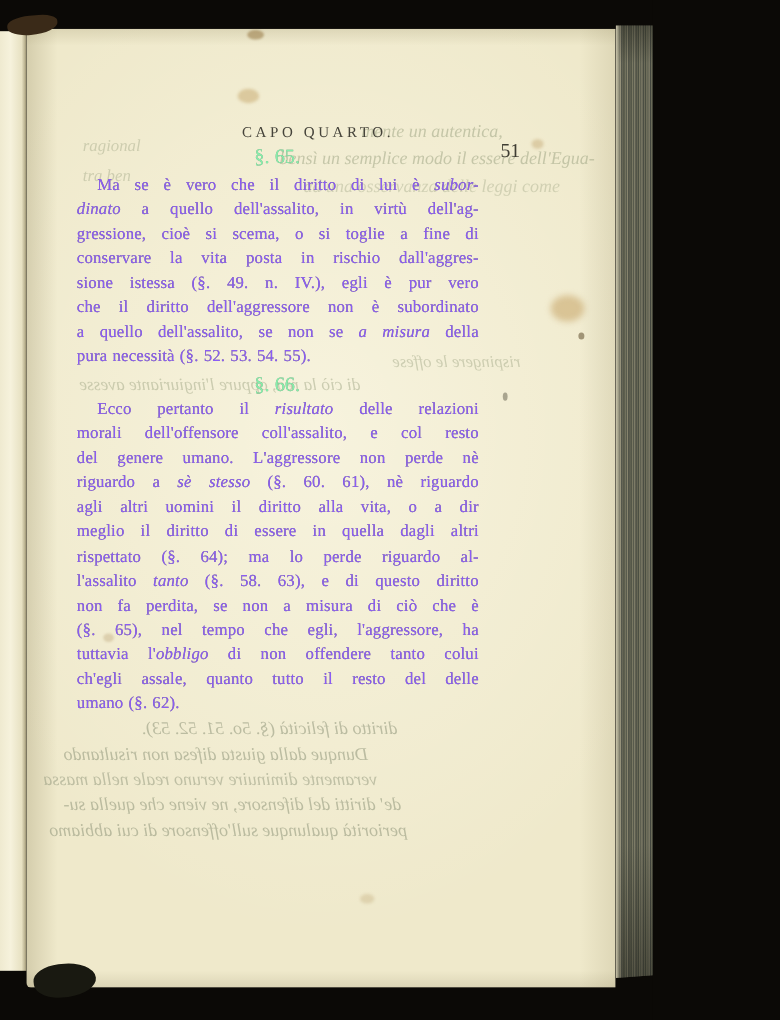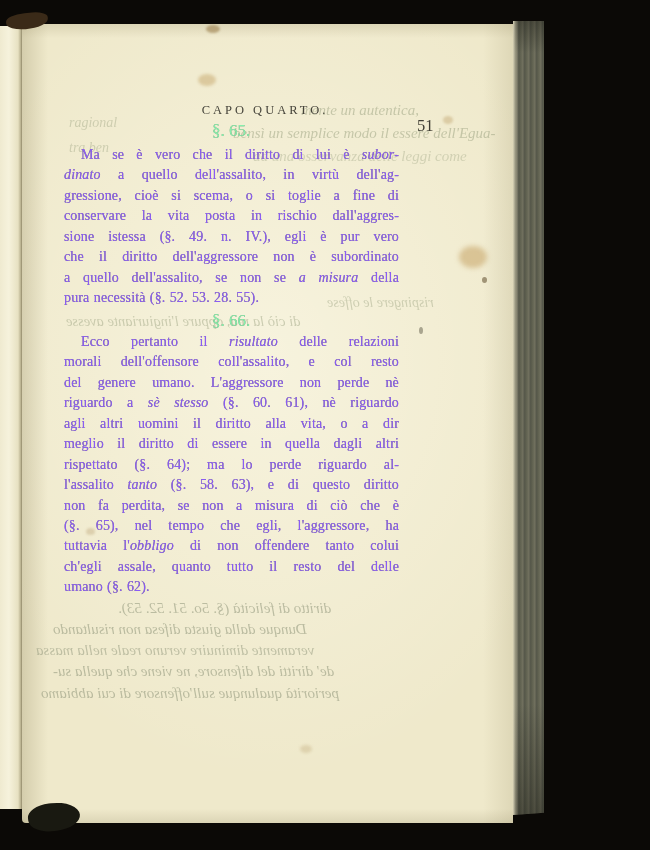--- a/index.html
+++ b/index.html
@@ -140,21 +140,21 @@
   <div class="page-number">51</div>
   <div class="sec-heading" id="h65">§. 65.</div>
   <div class="para" id="p1">
       <div class="line indent">Ma se è vero che il diritto di lui è <i>subor-</i></div>
       <div class="line"><i>dinato</i> a quello dell'assalito, in virtù dell'ag-</div>
       <div class="line">gressione, cioè si scema, o si toglie a fine di</div>
       <div class="line">conservare la vita posta in rischio dall'aggres-</div>
       <div class="line">sione istessa (§. 49. n. IV.), egli è pur vero</div>
       <div class="line">che il diritto dell'aggressore non è subordinato</div>
       <div class="line">a quello dell'assalito, se non se <i>a misura</i> della</div>
-      <div class="line last">pura necessità (§. 52. 53. 28. 55).</div>
+      <div class="line last">pura necessità (§. 52. 53. 54. 55).</div>
     </div>
   <div class="sec-heading" id="h66">§. 66.</div>
   <div class="para" id="p2">
       <div class="line indent">Ecco pertanto il <i>risultato</i> delle relazioni</div>
       <div class="line">morali dell'offensore coll'assalito, e col resto</div>
       <div class="line">del genere umano. L'aggressore non perde nè</div>
       <div class="line">riguardo a <i>sè stesso</i> (§. 60. 61), nè riguardo</div>
       <div class="line">agli altri uomini il diritto alla vita, o a dir</div>
       <div class="line">meglio il diritto di essere in quella dagli altri</div>
       <div class="line">rispettato (§. 64); ma lo perde riguardo al-</div>

